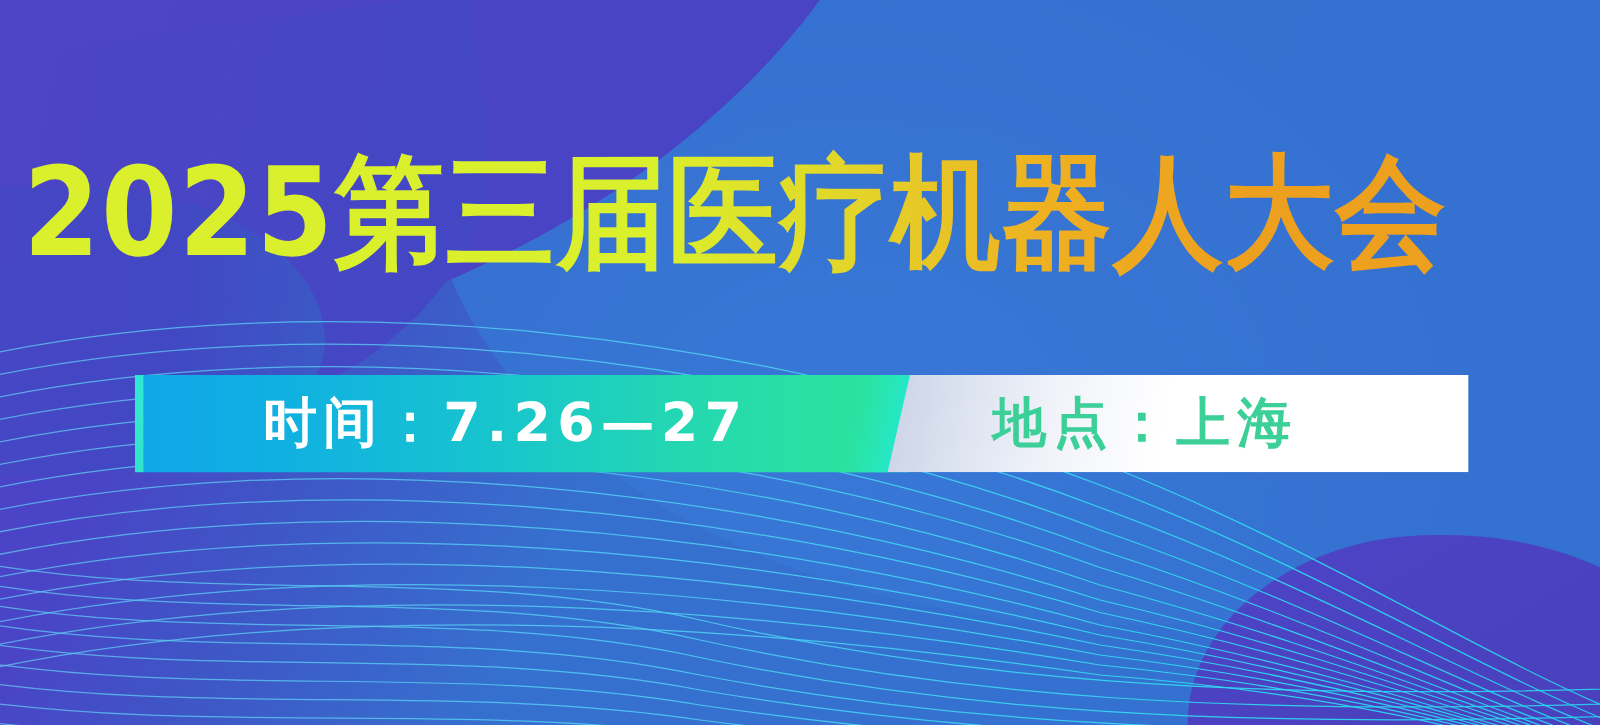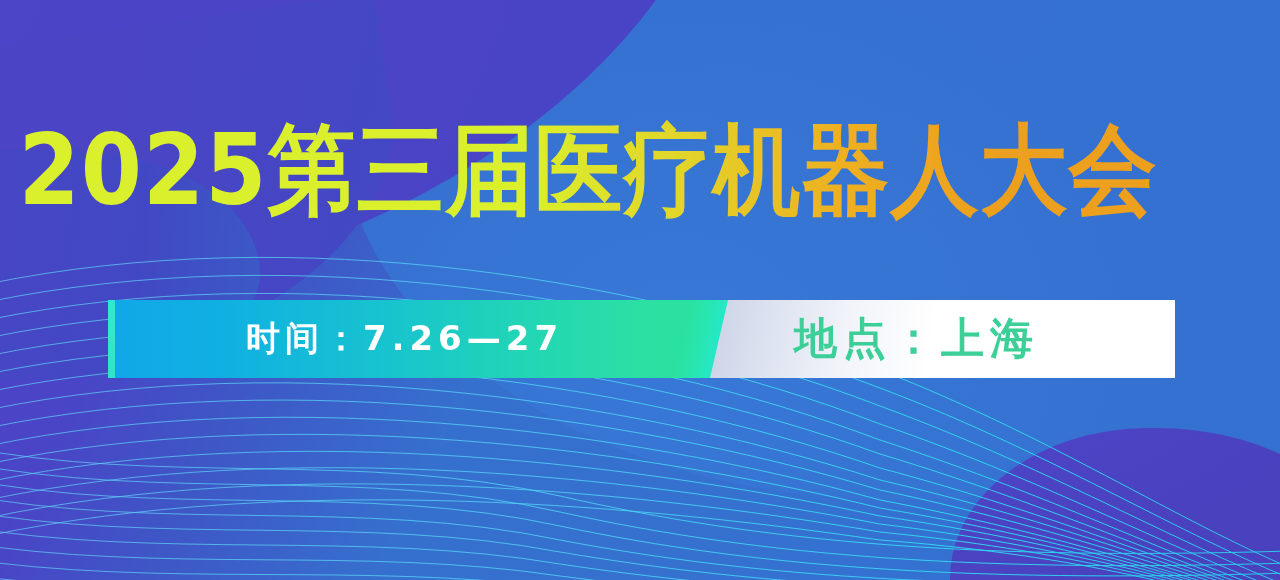--- a/index.html
+++ b/index.html
@@ -153,21 +153,21 @@
     top: 0;
     width: 52px;
     height: 100%;
     background: linear-gradient(90deg, #2ae2a0 0%, #28e6b4 40%, #23e8cd 75%, #1fe9d8 100%);
     transform: skewX(-13deg);
   }
   .info-left-text {
     position: relative;
     z-index: 2;
     color: #ffffff;
-    font-size: 34px;
+    font-size: 43px;
     font-weight: bold;
     letter-spacing: 5px;
     white-space: nowrap;
     transform: translateX(-8px);
   }
   .info-right {
     position: relative;
     flex: 1 1 auto;
     background: linear-gradient(100deg,
                 #c9d2e6 0%,

